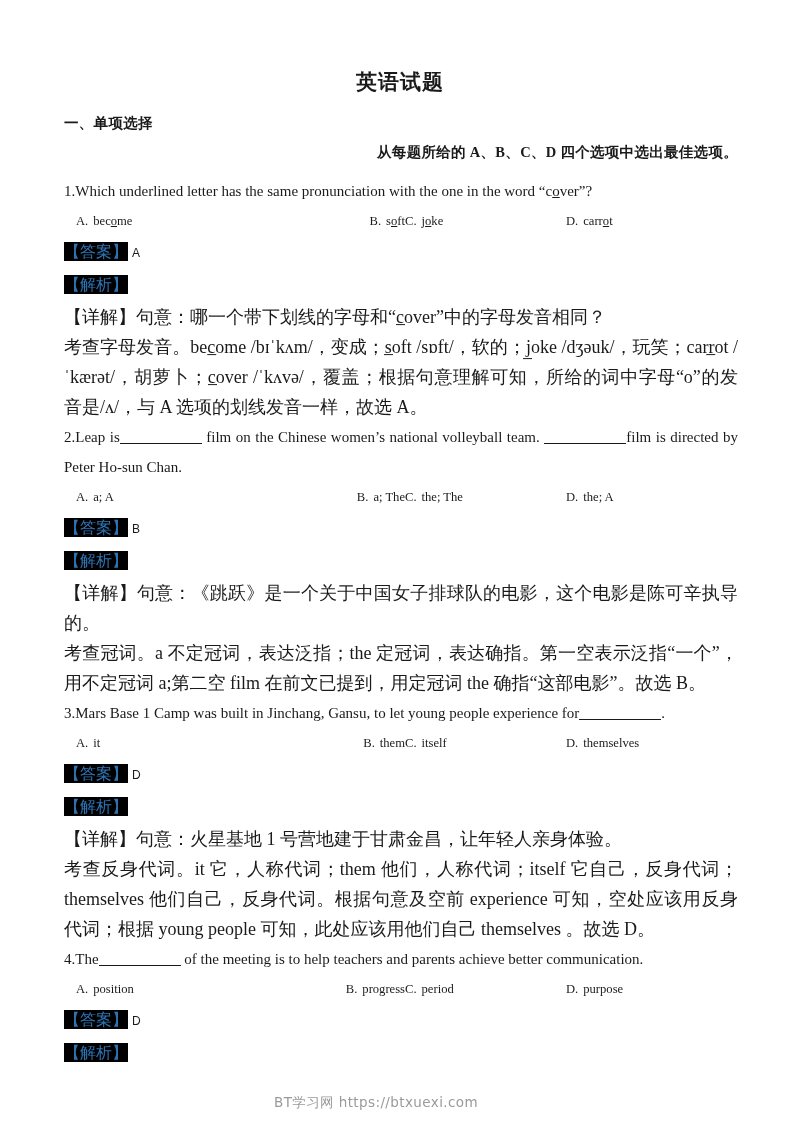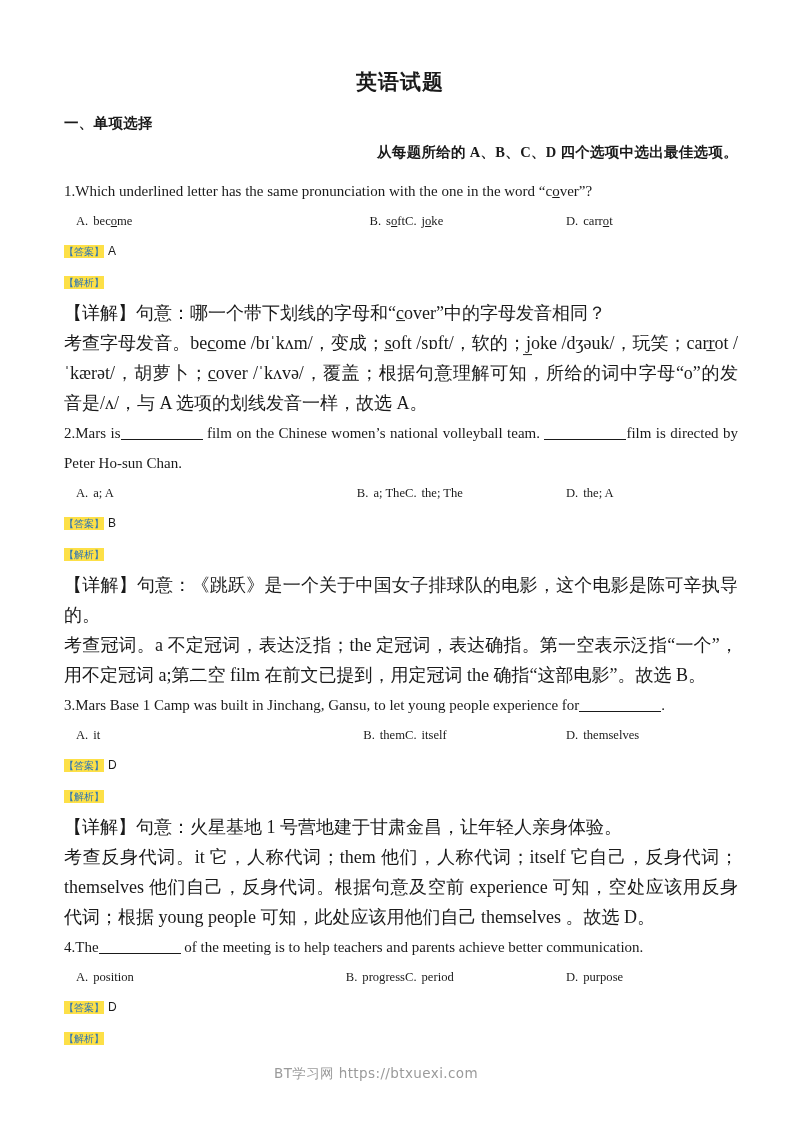--- a/index.html
+++ b/index.html
@@ -71,42 +71,42 @@
   .opt:nth-child(4) { width: 160px; }
   .opt .lab { margin-right: 5px; }
   u { text-decoration: underline; text-underline-offset: 1px; }
   .tagline {
     font-size: 12.2px;
     line-height: 31px;
     margin-left: 2px;
   }
   .tag {
     color: #2e74b5;
-    background: #fde047;
+    background: #000000;
     padding: 1px 0px;
     font-family: "Liberation Sans", "DejaVu Sans", sans-serif;
-    font-size: 10px;
+    font-size: 16px;
   }
   .tag-val {
     color: #1a1a1a;
     font-family: "Liberation Sans", "DejaVu Sans", sans-serif;
     font-size: 12px;
     margin-left: 4px;
   }
   .analysis {
     font-size: 18px;
     line-height: 30px;
     margin: 0 0 0 2px;
     text-align: justify;
   }
   .analysis .lead { font-weight: normal; }
   .watermark {
     position: absolute;
     left: 0;
-    top: 1065px;
+    top: 1094px;
     width: 752px;
     text-align: center;
     color: #9a9a9a;
     font-family: "DejaVu Sans", "Liberation Sans", sans-serif;
     font-size: 13.5px;
     letter-spacing: .4px;
   }
 </style>
 </head>
 <body>
@@ -132,21 +132,21 @@
   </div>
   <div class="tagline">
     <span class="tag">【解析】</span>
   </div>
   <div class="analysis">
     <span class="lead">【详解】</span><span>句意：哪一个带下划线的字母和“c̲over”中的字母发音相同？</span>
   </div>
   <div class="analysis">考查字母发音。bec̲ome /bɪˈkʌm/，变成；s̲oft /sɒft/，软的；j̲oke /dʒəuk/，玩笑；carr̲ot /ˈkærət/，胡萝卜；c̲over /ˈkʌvə/，覆盖；根据句意理解可知，所给的词中字母“o”的发音是/ʌ/，与 A 选项的划线发音一样，故选 A。</div>
 
   <div class="q-stem">
-    <span>2.</span><span>Mars is</span><span class="blank"></span> <span>film on the Chinese women’s national volleyball team.</span> <span class="blank"></span><span>film is directed by Peter Ho-sun Chan.</span>
+    <span>2.</span><span>Leap is</span><span class="blank"></span> <span>film on the Chinese women’s national volleyball team.</span> <span class="blank"></span><span>film is directed by Peter Ho-sun Chan.</span>
   </div>
   <div class="options">
     <div class="opt"><span class="lab">A.</span><span>a; A</span></div>
     <div class="opt"><span class="lab">B.</span><span>a; The</span></div>
     <div class="opt"><span class="lab">C.</span><span>the; The</span></div>
     <div class="opt"><span class="lab">D.</span><span>the; A</span></div>
   </div>
   <div class="tagline">
     <span class="tag">【答案】</span><span class="tag-val">B</span>
   </div>

